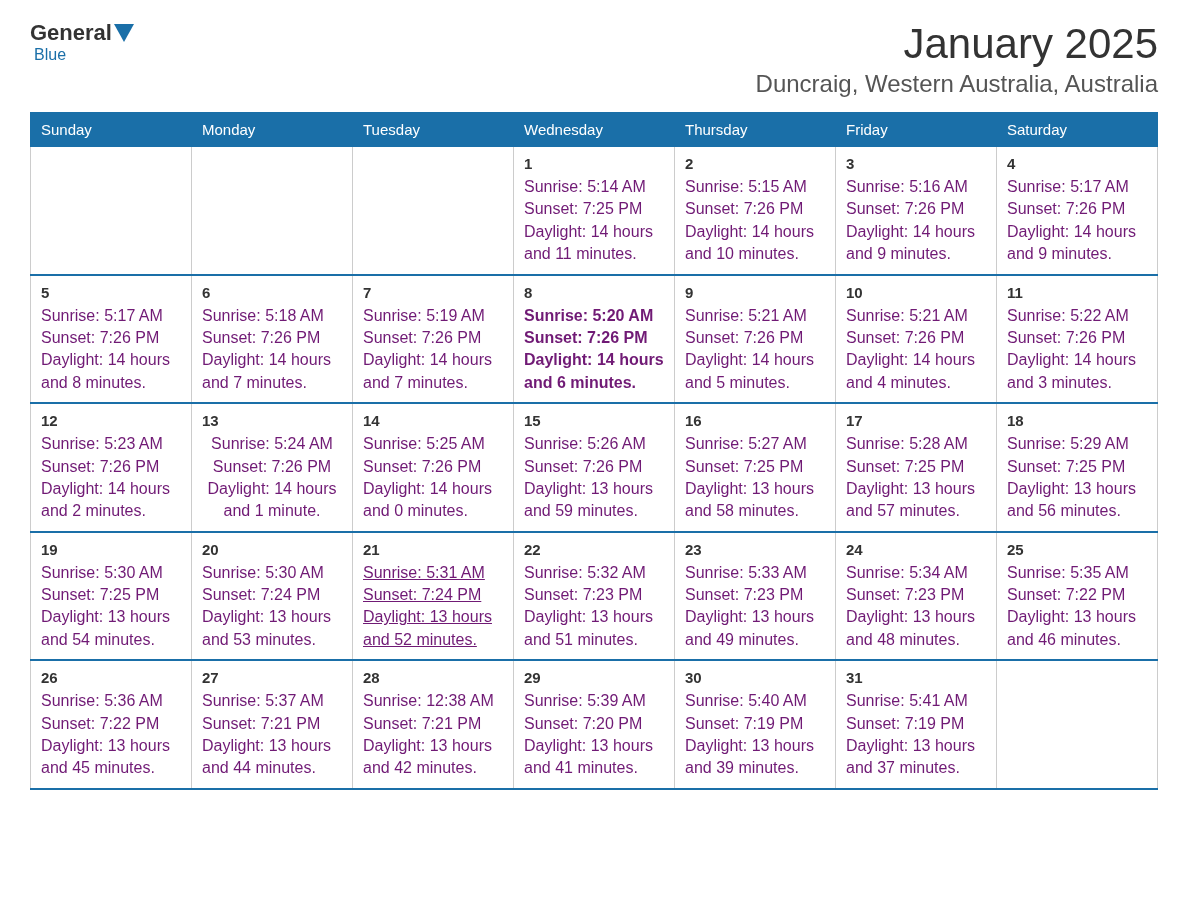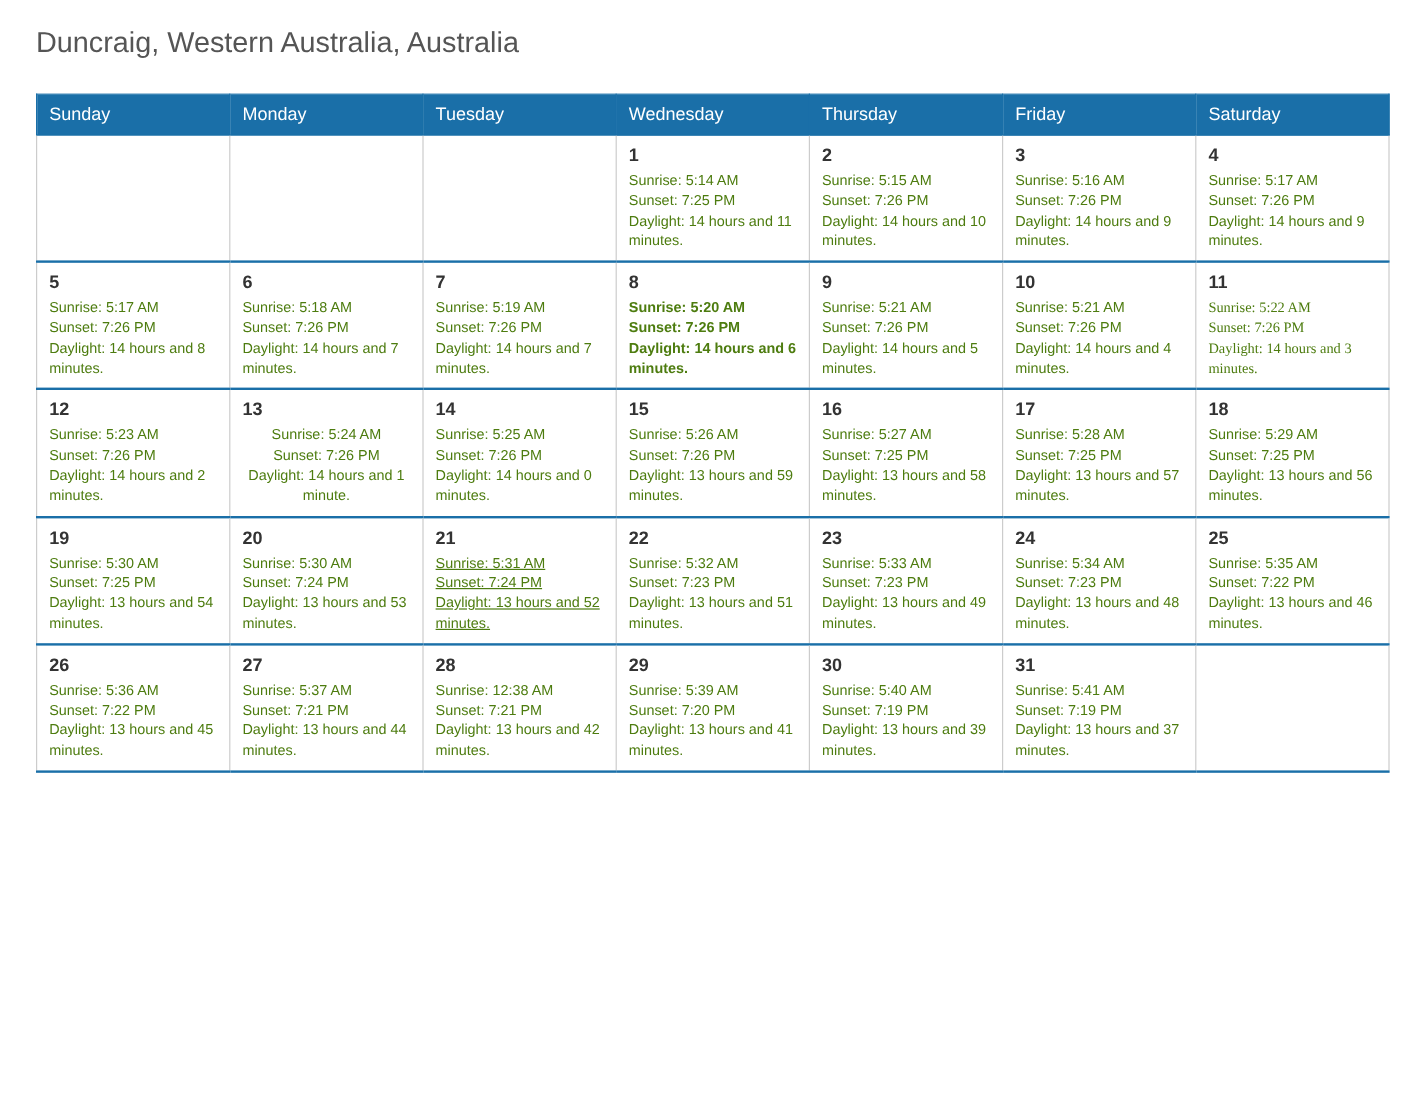--- a/index.html
+++ b/index.html
@@ -49,21 +49,21 @@
       color: #333;
     }
     .location-title {
       font-size: 24px;
       color: #555;
       margin-top: 2px;
     }
     .calendar {
       width: 100%;
       border-collapse: collapse;
-      margin-top: 28px;
+      margin-top: 14px;
     }
     .calendar th {
       background-color: #1a6fa8;
       color: #fff;
       padding: 8px 10px;
       text-align: left;
       font-size: 15px;
       font-weight: normal;
       border: 1px solid #1a6fa8;
     }
@@ -82,29 +82,39 @@
       background: #fff;
     }
     .day-number {
       font-size: 15px;
       font-weight: bold;
       display: block;
       margin-bottom: 2px;
       color: #333;
     }
     .day-info {
-      font-size: 12px;
-      color: #4d7c0f;
+      font-size: 16px;
+      color: #701a75;
     }
   </style>
 </head>
 <body>
 
 <div class="header">
+  <div class="logo">
+    <div class="logo-text">
+      <span class="logo-general">General</span>
+      <span class="logo-arrow"></span>
+    </div>
+    <div style="margin-left: 4px;">
+      <span class="logo-blue">Blue</span>
+    </div>
+  </div>
   <div class="title-section">
+    <div class="month-title">January 2025</div>
     <div class="location-title">Duncraig, Western Australia, Australia</div>
   </div>
 </div>
 
 <table class="calendar">
   <thead>
     <tr id="header-row">
     <th>Sunday</th>
         <th>Monday</th>
         <th>Tuesday</th>
@@ -176,21 +186,21 @@
 Daylight: 14 hours and 5 minutes.</div>
         </td>
         <td>
           <span class="day-number">10</span>
           <div class="day-info" style="white-space: pre-line;">Sunrise: 5:21 AM
 Sunset: 7:26 PM
 Daylight: 14 hours and 4 minutes.</div>
         </td>
         <td>
           <span class="day-number">11</span>
-          <div class="day-info" style="white-space: pre-line; font-family: Liberation Serif, serif;">Sunrise: 5:22 AM
+          <div class="day-info" style="white-space: pre-line;">Sunrise: 5:22 AM
 Sunset: 7:26 PM
 Daylight: 14 hours and 3 minutes.</div>
         </td>
       </tr>
       <tr>
         <td>
           <span class="day-number">12</span>
           <div class="day-info" style="white-space: pre-line;">Sunrise: 5:23 AM
 Sunset: 7:26 PM
 Daylight: 14 hours and 2 minutes.</div>

